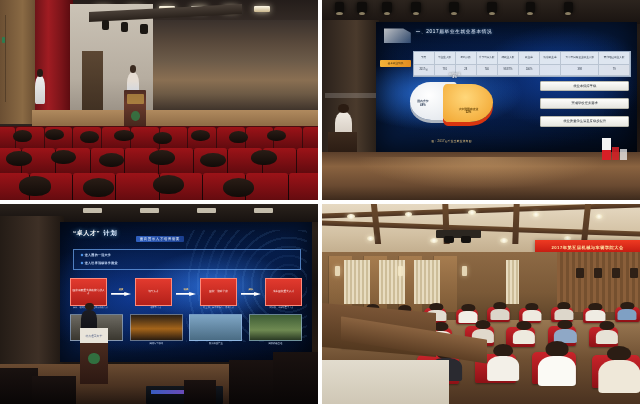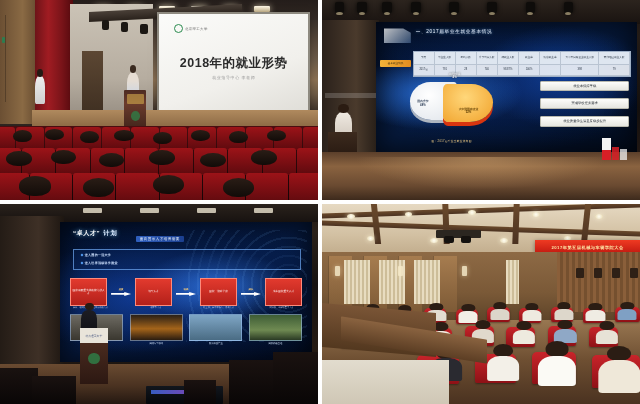--- a/index.html
+++ b/index.html
@@ -259,28 +259,20 @@
     </div>
     <div class="curtain"></div>
     <div class="sidewall">
       <div class="door"></div>
     </div>
     <div class="truss"></div>
     <div class="spot" style="left:32%;top:10%"></div>
     <div class="spot" style="left:38%;top:11%"></div>
     <div class="spot" style="left:44%;top:12%"></div>
 
-    <div class="screen">
-      <div class="scr-logo">
-        <span class="ring"></span>
-        <span class="lt">北京理工大学</span>
-      </div>
-      <div class="scr-title">2018年的就业形势</div>
-      <div class="scr-sub">就业指导中心  李老师</div>
-    </div>
 
     <div class="stagefloor"></div>
     <div class="aisleglow"></div>
     <div class="aideL">
         <span class="hd"></span>
       </div>
     <div class="speaker">
         <span class="hd"></span>
       </div>
     <div class="podium">

